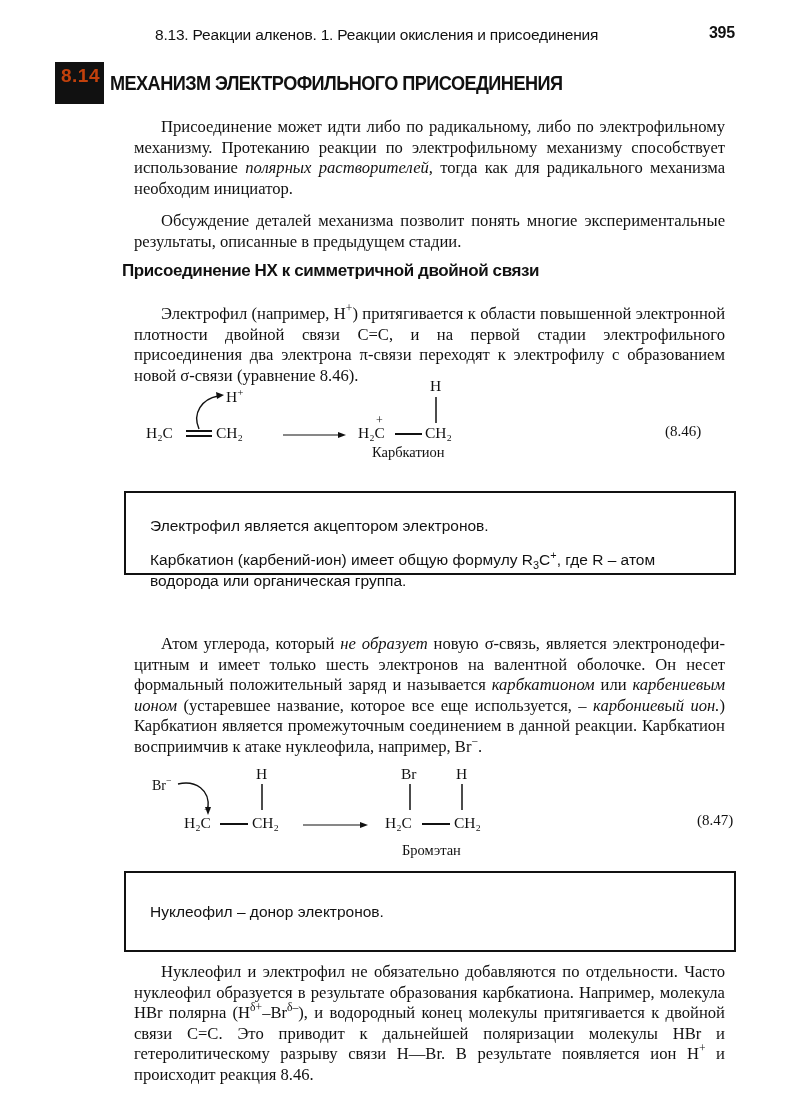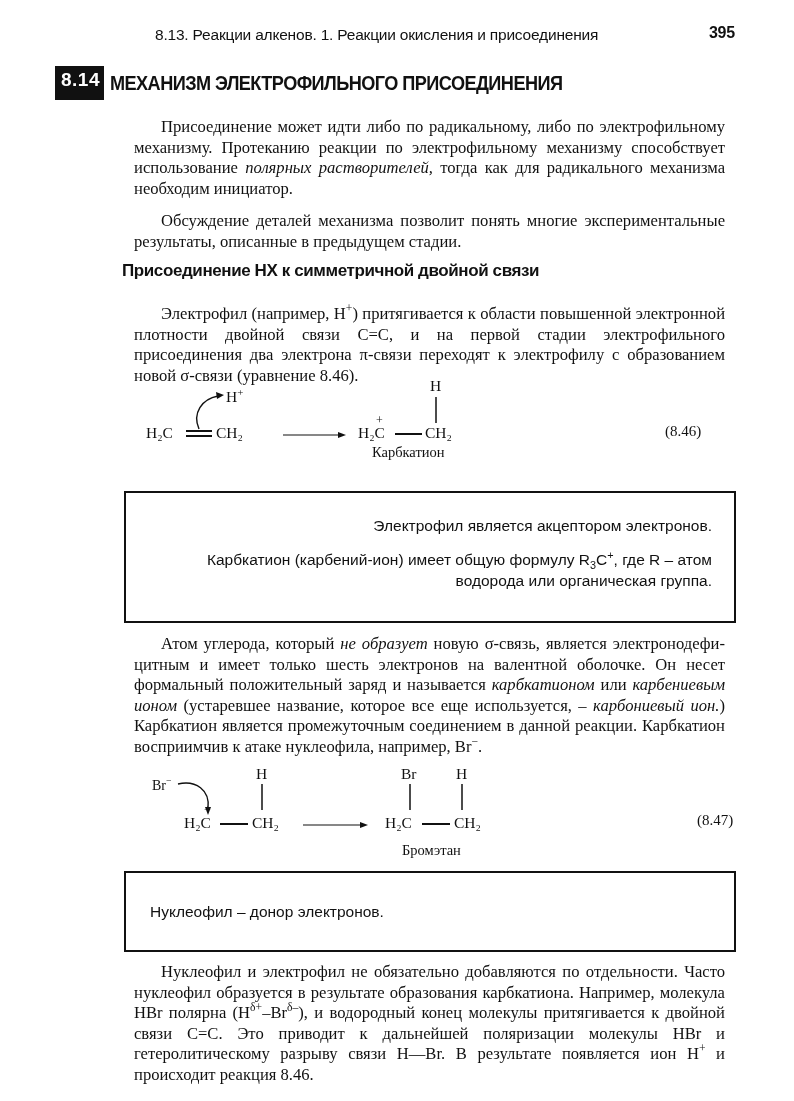--- a/index.html
+++ b/index.html
@@ -5,22 +5,22 @@
   html, body { margin: 0; padding: 0; background: #ffffff; }
   body { width: 794px; height: 1101px; position: relative; overflow: hidden; color: #111; }
   .page { position: absolute; left: 0; top: 0; width: 794px; height: 1101px; }
 
   .running-head { position: absolute; top: 24px; left: 155px; width: 580px; height: 22px;
     font-family: "Liberation Sans", sans-serif; font-size: 15.5px; letter-spacing: -0.2px; }
   .running-head .rh-title { position: absolute; left: 0; top: 2px; }
   .running-head .rh-page { position: absolute; right: 0; top: 0; font-weight: bold; font-size: 16px; }
 
   .section-head { position: absolute; top: 70px; left: 55px; height: 26px; display: flex; align-items: center; }
-  .section-badge { background: #111; color: #ffffff; font-family: "Liberation Sans", sans-serif; font-weight: bold;
-    font-size: 19px; padding: 1px 4px 8px 6px; height: 25px; line-height: 25px; letter-spacing: 0.5px; }
+  .section-badge { background: #111; color: #c2410c; font-family: "Liberation Sans", sans-serif; font-weight: bold;
+    font-size: 19px; padding: 1px 4px 16px 6px; height: 25px; line-height: 25px; letter-spacing: 0.5px; }
   .section-title { margin-left: 6px; font-family: "Liberation Sans", sans-serif; font-weight: bold; font-size: 19.5px;
     letter-spacing: -0.6px; transform: scaleX(0.93); transform-origin: left center; white-space: nowrap; }
 
   .para { position: absolute; left: 122px; width: 615px; font-family: "Liberation Serif", serif;
     font-size: 16.6px; line-height: 20.6px; text-align: justify; hyphens: manual; }
   .para p { margin: 12px; }
   .indent { text-indent: 27px; }
   .para i { font-style: italic; }
 
   .subhead { position: absolute; left: 122px; top: 261px; font-family: "Liberation Sans", sans-serif;
@@ -82,21 +82,21 @@
     <span class="t" style="left:76px; top:49px;">CH₂</span>
     <span class="t" style="left:86px; top:13px;"><span>H</span><sup>+</sup></span>
     <span class="t" style="left:218px; top:49px;">H₂C</span>
     <span class="t" style="left:236px; top:38px; font-size:12px;">+</span>
     <span class="t" style="left:285px; top:49px;">CH₂</span>
     <span class="t" style="left:290px; top:2px;">H</span>
     <span class="t" style="left:232px; top:69px; font-size:14.5px;">Карбкатион</span>
   </div>
   <span class="eqnum" style="left:665px; top:423px;">(8.46)</span>
 
-  <div class="box" style="top:491px; height:132px; padding:22px 22px 0 24px;text-align:right;">
+  <div class="box" style="top:491px; height:84px; padding:22px 22px 0 24px;">
     <p>Электрофил является акцептором электронов.</p>
     <p style="margin-top:13px;"><span>Карбкатион (карбений-ион) имеет общую формулу R</span><sub>3</sub><span>C</span><sup>+</sup><span>, где R – атом водорода или органическая группа.</span></p>
   </div>
 
   <div class="para" style="top:622px;">
     <p class="indent"><span>Атом углерода, который </span><i>не образует</i><span> новую σ-связь, является электронодефи­цитным и имеет только шесть электронов на валентной оболочке. Он несет формальный положительный заряд и называется </span><i>карбкатионом</i><span> или </span><i>карбени­евым ионом</i><span> (устаревшее название, которое все еще используется, – </span><i>карбоние­вый ион.</i><span>) Карбкатион является промежуточным соединением в данной реак­ции. Карбкатион восприимчив к атаке нуклеофила, например, Br</span><sup>−</sup><span>.</span></p>
   </div>
 
   <div class="rx" style="top:762px; height:100px;">
     <svg width="600" height="100">

